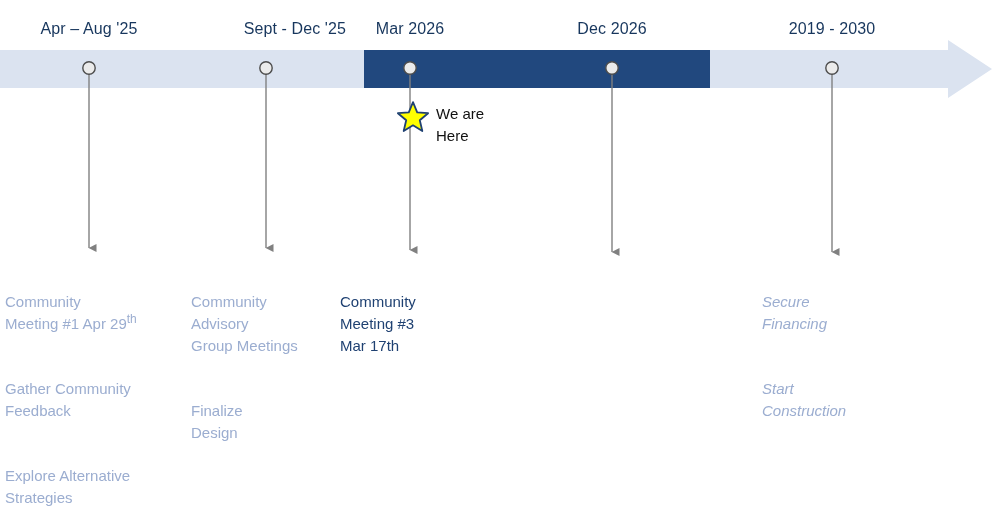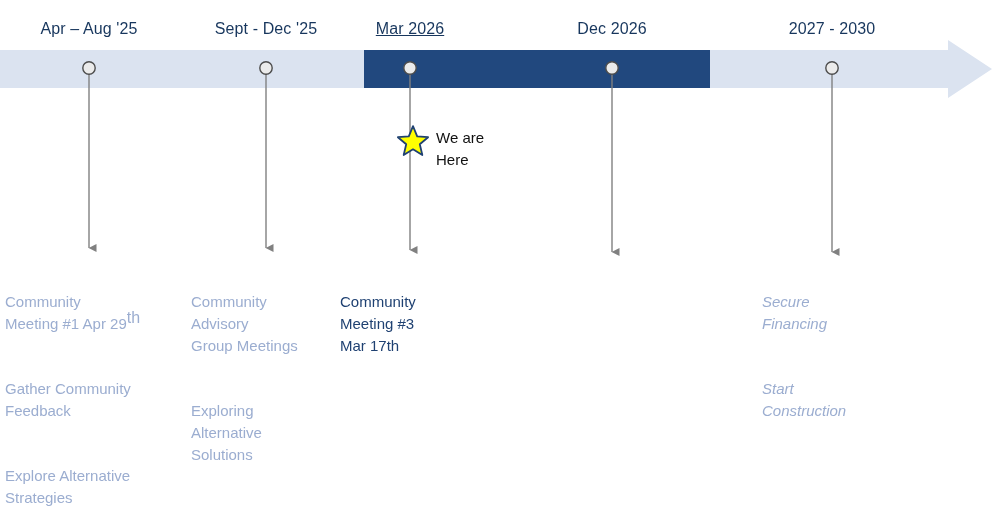--- a/index.html
+++ b/index.html
@@ -67,30 +67,30 @@
   .milestone-column.tone-muted { color: #9badd0; }
   .milestone-column.tone-strong { color: #1f4172; }
 
   .milestone-block {
     margin: 0 0 21px 0;
     white-space: pre-line;
   }
   .milestone-block:last-child { margin-bottom: 0; }
 
   .sup {
-    font-size: 16px;
+    font-size: 12px;
     vertical-align: super;
     line-height: 0;
   }
 
   
   #we-are-here {
     position: absolute;
     left: 396px;
-    top: 124px;
+    top: 100px;
     display: flex;
     align-items: flex-start;
     gap: 6px;
   }
   #we-are-here .star-wrap {
     width: 34px;
     height: 34px;
     flex: 0 0 34px;
     margin-top: 0px;
   }
@@ -108,24 +108,24 @@
 <div id="timeline-root">
 
   <svg class="bar-svg" viewBox="0 0 1007 110">
 
     <path d="M 0 50 L 948 50 L 948 40 L 992 69 L 948 98 L 948 88 L 0 88 Z" fill="#dbe3f0"></path>
 
     <rect x="364" y="50" width="346" height="38" fill="#21487e"></rect>
   </svg>
 
   <div class="period-header" style="left:9px;  top:19px; width:160px;">Apr – Aug '25</div>
-  <div class="period-header" style="left:186px; top:19px; width:160px;">Sept - Dec '25</div>
-  <div class="period-header" style="left:330px; top:19px; width:160px;text-decoration:underline;">Mar 2026</div>
+  <div class="period-header" style="left:186px; top:19px; width:160px;text-align:right;">Sept - Dec '25</div>
+  <div class="period-header" style="left:330px; top:19px; width:160px;">Mar 2026</div>
   <div class="period-header" style="left:532px; top:19px; width:160px;">Dec 2026</div>
-  <div class="period-header" style="left:752px; top:19px; width:160px;">2027 - 2030</div>
+  <div class="period-header" style="left:752px; top:19px; width:160px;">2019 - 2030</div>
 
   <svg class="connector-svg" viewBox="0 0 1007 513">
     <defs>
       <marker id="arrowDown" markerWidth="9" markerHeight="9" refX="4.5" refY="8" orient="auto" markerUnits="userSpaceOnUse">
         <path d="M 0.6 0.5 L 8.4 0.5 L 4.5 8.4 Z" fill="#808080"></path>
       </marker>
     </defs>
 
     <g>
       <line x1="89" y1="68" x2="89" y2="248" stroke="#808080" stroke-width="1.4" marker-end="url(#arrowDown)"></line>
@@ -179,25 +179,20 @@
 
   </div>
 
   <div class="milestone-column tone-muted" style="left:191px; top:269px; width:150px;">
     <div class="milestone-block">
       <span>Community
 Advisory
 Group Meetings</span>
     </div>
     <div class="milestone-block">
-      <span>Exploring
-Alternative
-Solutions</span>
-    </div>
-    <div class="milestone-block">
       <span>Finalize
 Design</span>
     </div>
   </div>
 
   <div class="milestone-column tone-strong" style="left:340px; top:269px; width:142px;">
     <div class="milestone-block">
       <span>Community
 Meeting #3
 Mar 17th</span>

